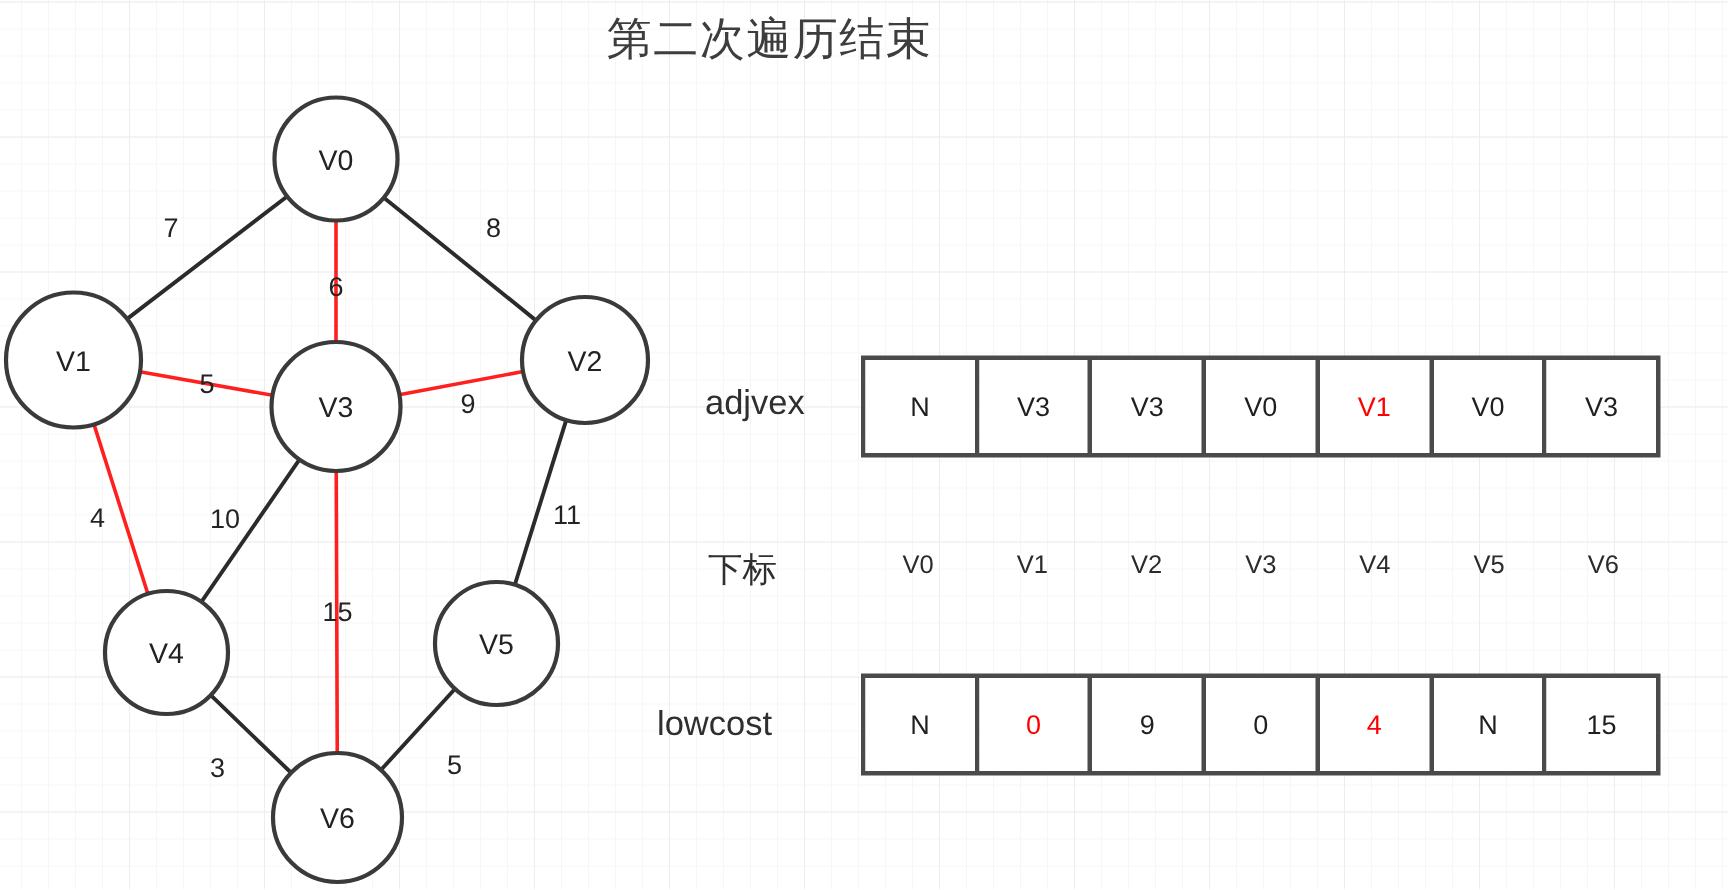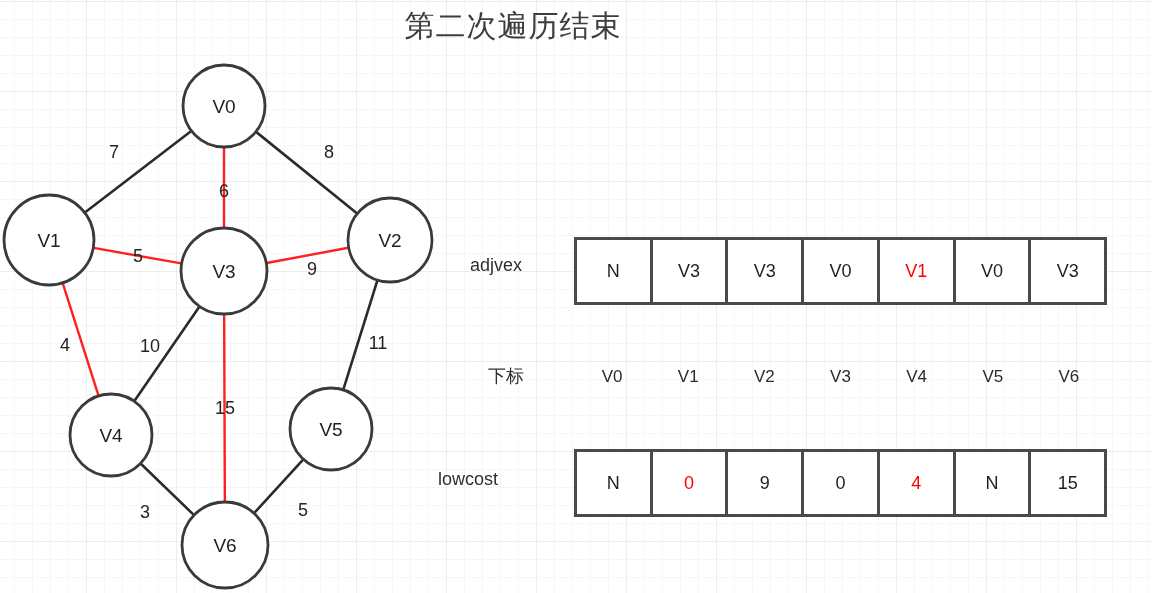--- a/index.html
+++ b/index.html
@@ -40,21 +40,21 @@
     font-family: "DejaVu Sans", sans-serif;
   }
   #graph-area {
     position: absolute;
     left: 0; top: 0;
     width: 470px;
     height: 593px;
   }
   .panel-label {
     position: absolute;
-    font-size: 18px;
+    font-size: 23px;
     color: #2f2f2f;
     white-space: nowrap;
   }
   .row-box {
     position: absolute;
     border: 3px solid #4a4a4a;
     box-sizing: border-box;
     display: flex;
   }
   .row-box .cell {
@@ -148,21 +148,21 @@
 <div class="row-box" id="adjvex-row" style="left:574px; top:237px; width:533px; height:68px;">
     <div class="cell">N</div>
     <div class="cell">V3</div>
     <div class="cell">V3</div>
     <div class="cell">V0</div>
     <div class="cell hl">V1</div>
     <div class="cell">V0</div>
     <div class="cell">V3</div>
   </div>
 
-<div class="panel-label" id="index-label" style="left:472px; top:364px;margin-left:16px;">下标</div>
+<div class="panel-label" id="index-label" style="left:472px; top:364px;">下标</div>
 
 <div class="index-row" id="index-row" style="left:574px; top:367px; width:533px;">
     <div class="icell">V0</div>
     <div class="icell">V1</div>
     <div class="icell">V2</div>
     <div class="icell">V3</div>
     <div class="icell">V4</div>
     <div class="icell">V5</div>
     <div class="icell">V6</div>
   </div>

